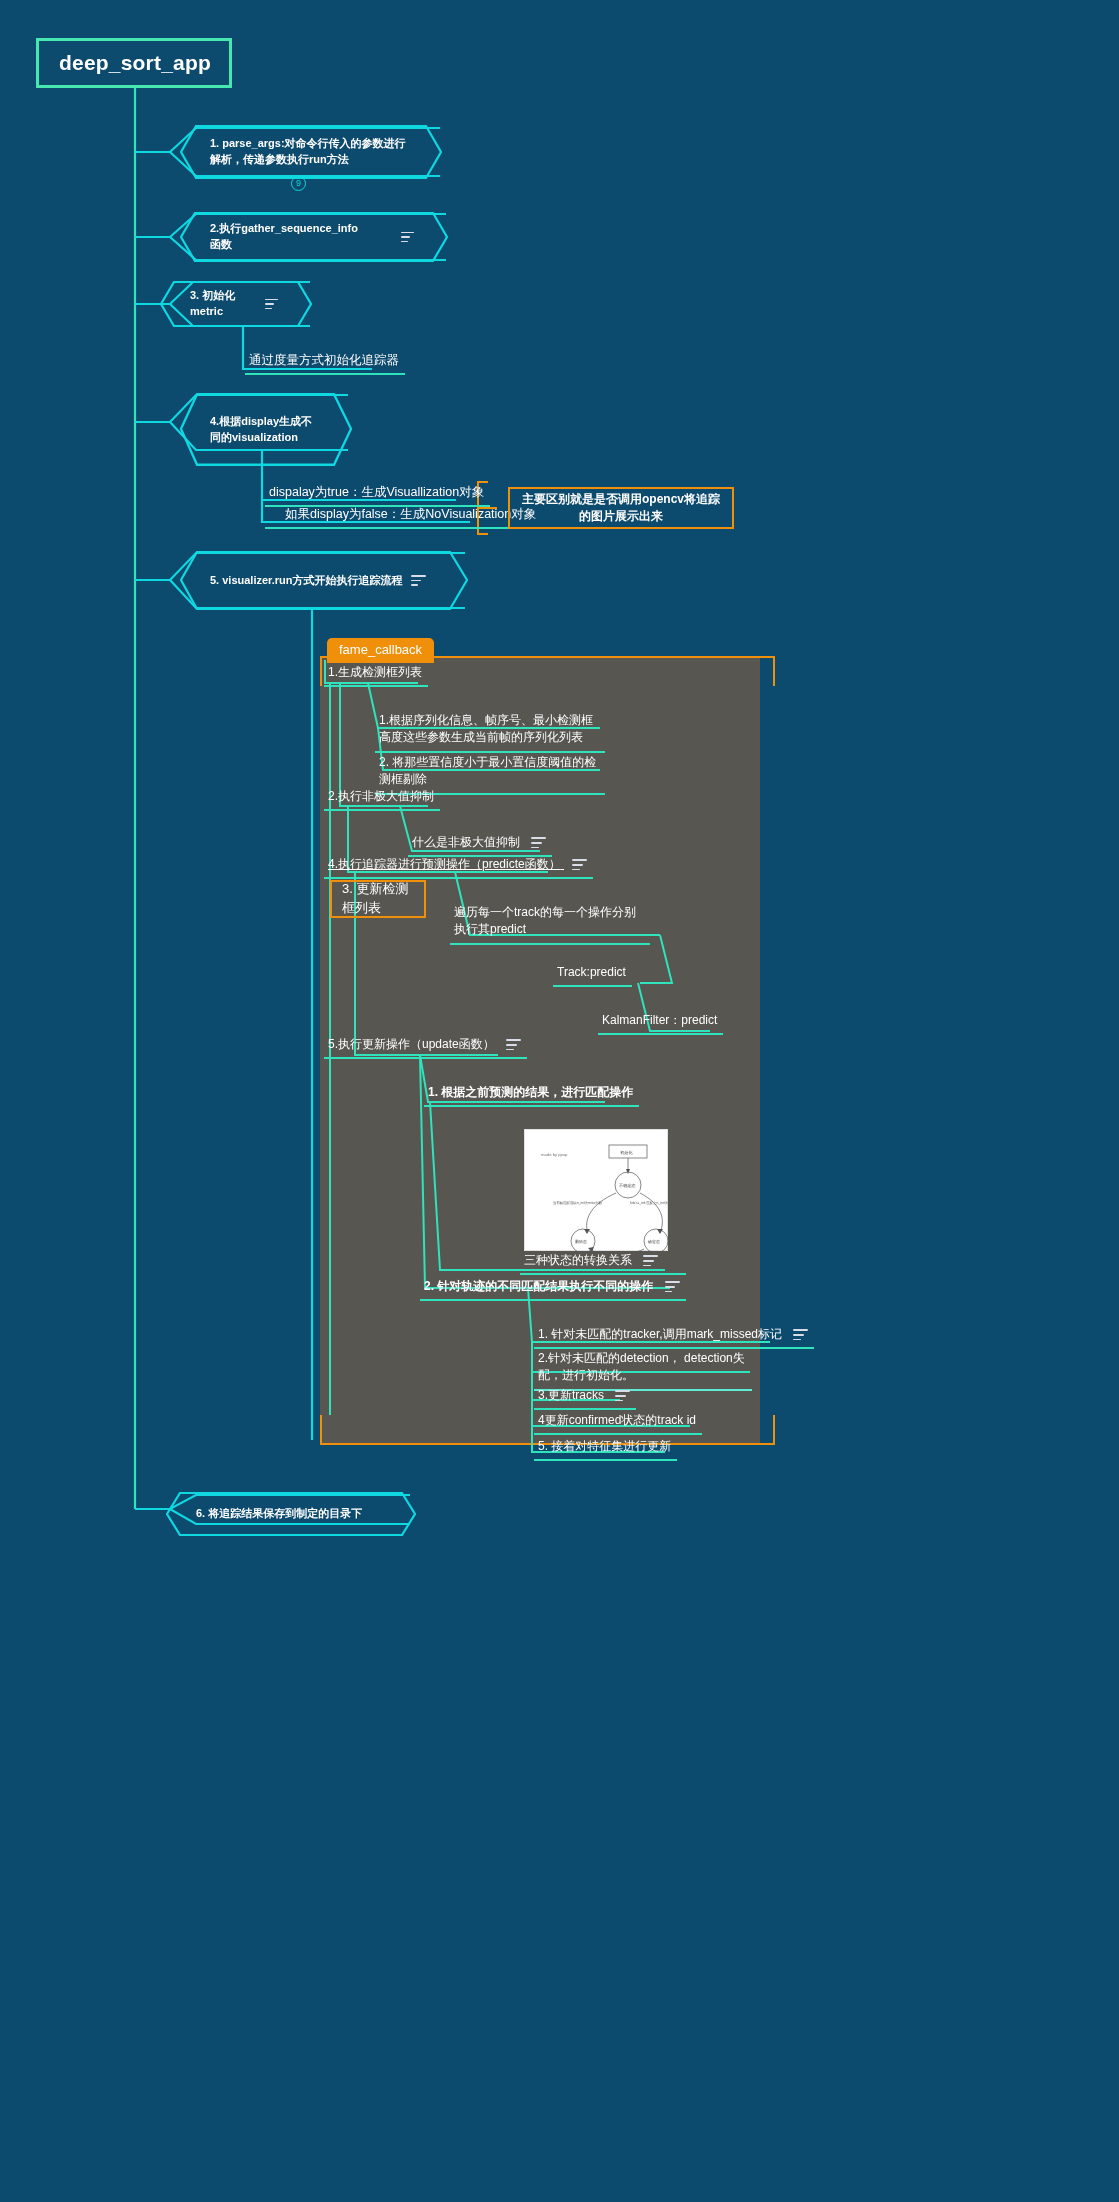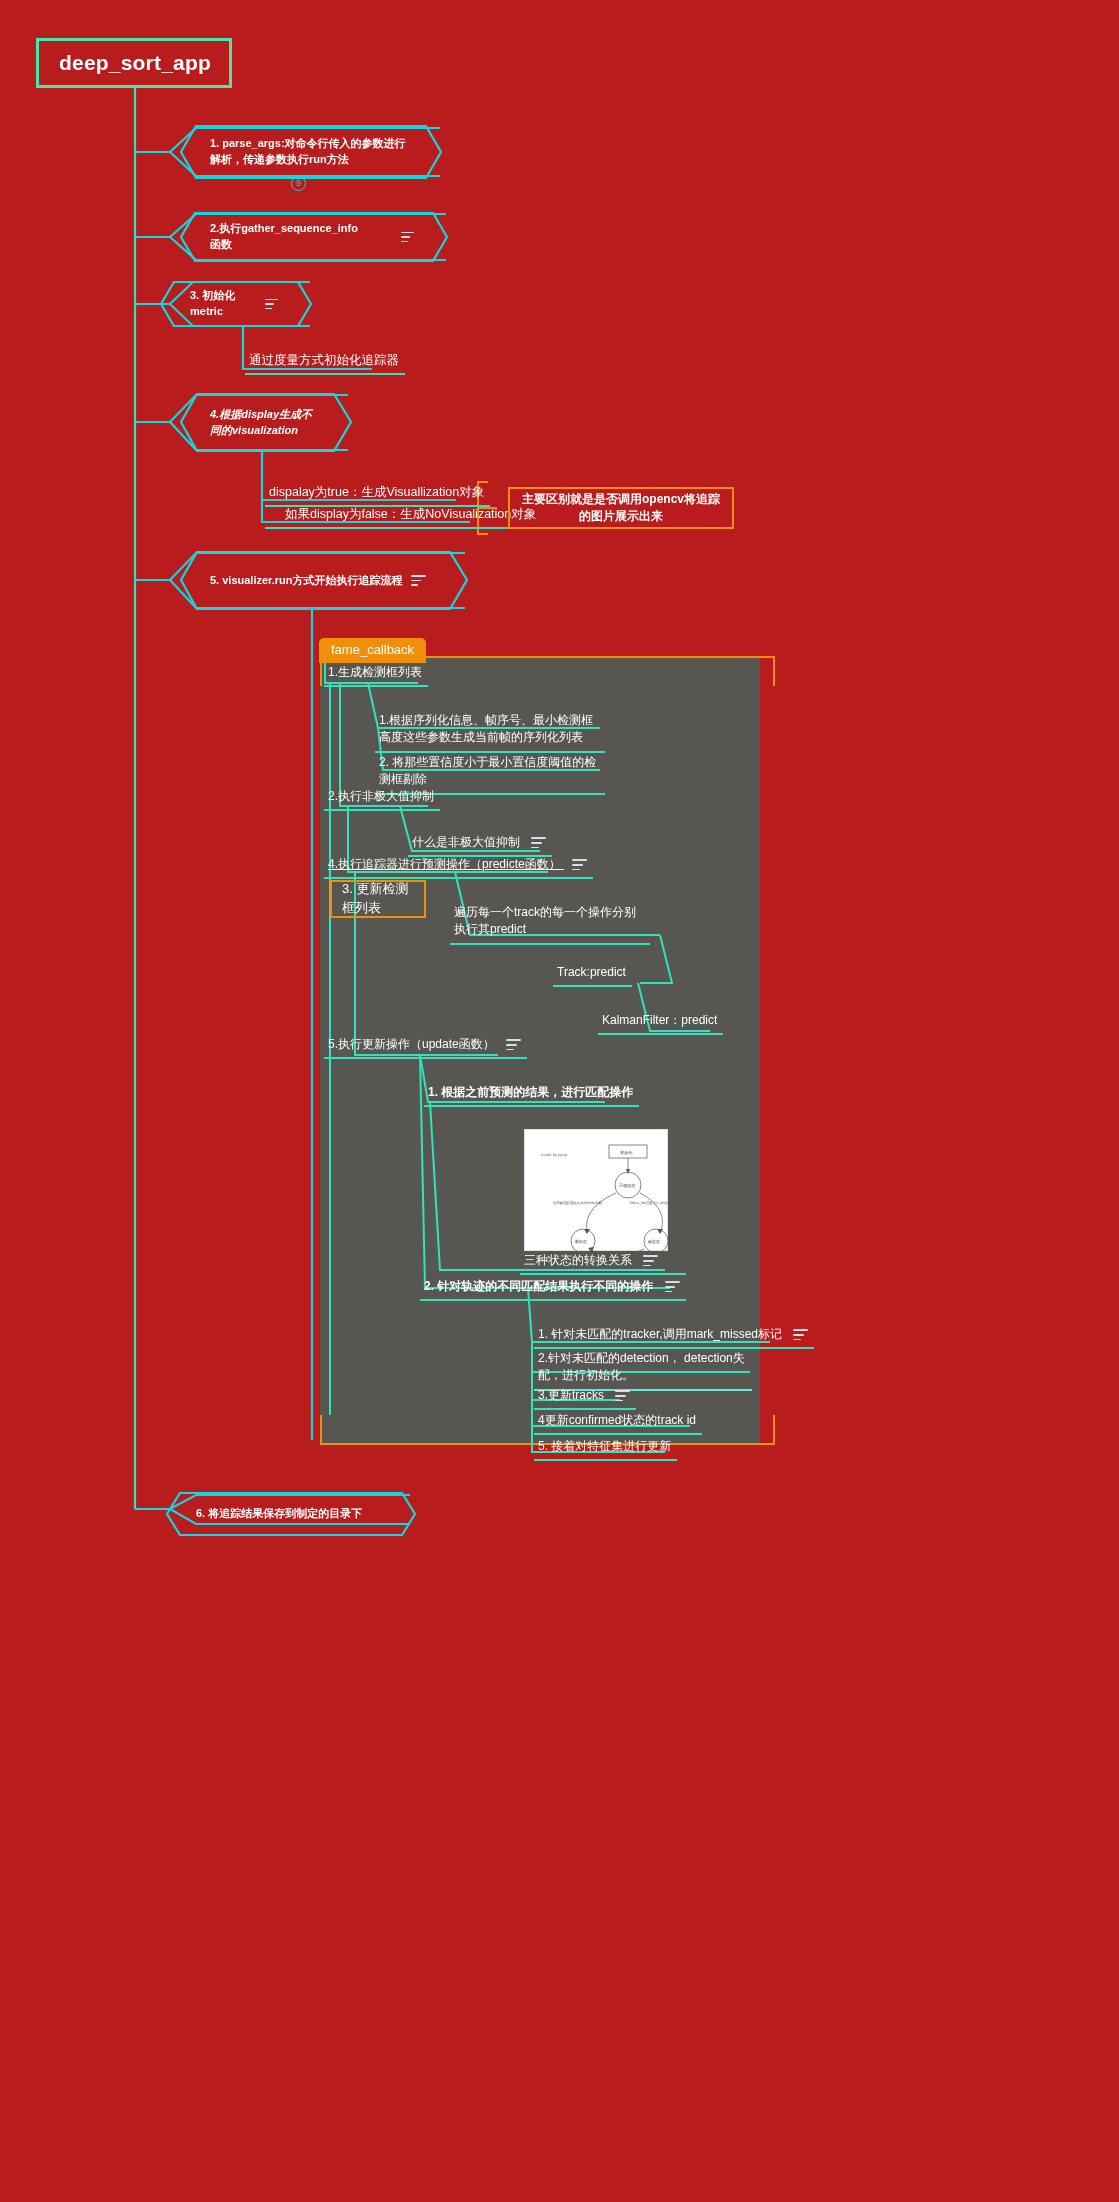--- a/index.html
+++ b/index.html
@@ -5,21 +5,21 @@
   * { box-sizing: border-box; }
   html, body {
     margin: 0; padding: 0;
     background: #222b4d;
     font-family: "Liberation Sans", "DejaVu Sans", sans-serif;
   }
   #canvas {
     position: relative;
     width: 1119px;
     height: 2202px;
-    background: #b91c1c;
+    background: #0c4a6e;
     overflow: hidden;
   }
   
   #wires {
     position: absolute;
     left: 0; top: 0;
     width: 1119px; height: 2202px;
     pointer-events: none;
   }
   
@@ -245,21 +245,21 @@
     <span class="note-icon">
         <i></i>
         <i></i>
         <i></i>
       </span>
   </div>
   <div class="uline small" style="left:245px; top:349px; border-bottom:2px solid #2fe3bd;">
     <span>通过度量方式初始化追踪器</span>
   </div>
 
-  <div class="hex" style="left:180px; top:393px; width:172px; height:59px;font-style:italic;">
+  <div class="hex" style="left:180px; top:393px; width:172px; height:73px;">
     <svg class="hex-svg" viewBox="0 0 172 59" preserveAspectRatio="none">
       <polygon points="17,1 154,1 171,29 154,58 17,58 1,29" fill="none" stroke="#0fd8e0" stroke-width="2.2"></polygon>
     </svg>
     <span class="hex-label">4.根据display生成不同的visualization</span>
   </div>
   <div class="uline small" style="left:265px; top:481px; border-bottom:2px solid #2fe3bd;">
     <span>dispalay为true：生成Visuallization对象</span>
   </div>
   <div class="uline small" style="left:265px; top:503px; border-bottom:2px solid #2fe3bd;padding-left:20px;">
     <span>如果display为false：生成NoVisualization对象</span>
@@ -273,21 +273,21 @@
       <polygon points="17,1 270,1 287,29 270,58 17,58 1,29" fill="none" stroke="#0fd8e0" stroke-width="2.2"></polygon>
     </svg>
     <span class="hex-label">5. visualizer.run方式开始执行追踪流程</span>
     <span class="note-icon">
         <i></i>
         <i></i>
         <i></i>
       </span>
   </div>
 
-  <div class="tab-label" style="left:319px; top:638px;">
+  <div class="tab-label" style="left:327px; top:638px;">
     <span>fame_callback</span>
   </div>
 
   <div class="uline" style="left:324px; top:662px; border-bottom:2px solid #2fe3bd;">
     <span>1.生成检测框列表</span>
   </div>
 
   <div class="uline wrap" style="left:375px; top:710px; width:230px; border-bottom:2px solid #2fe3bd;">
     <span>1.根据序列化信息、帧序号、最小检测框高度这些参数生成当前帧的序列化列表</span>
   </div>

